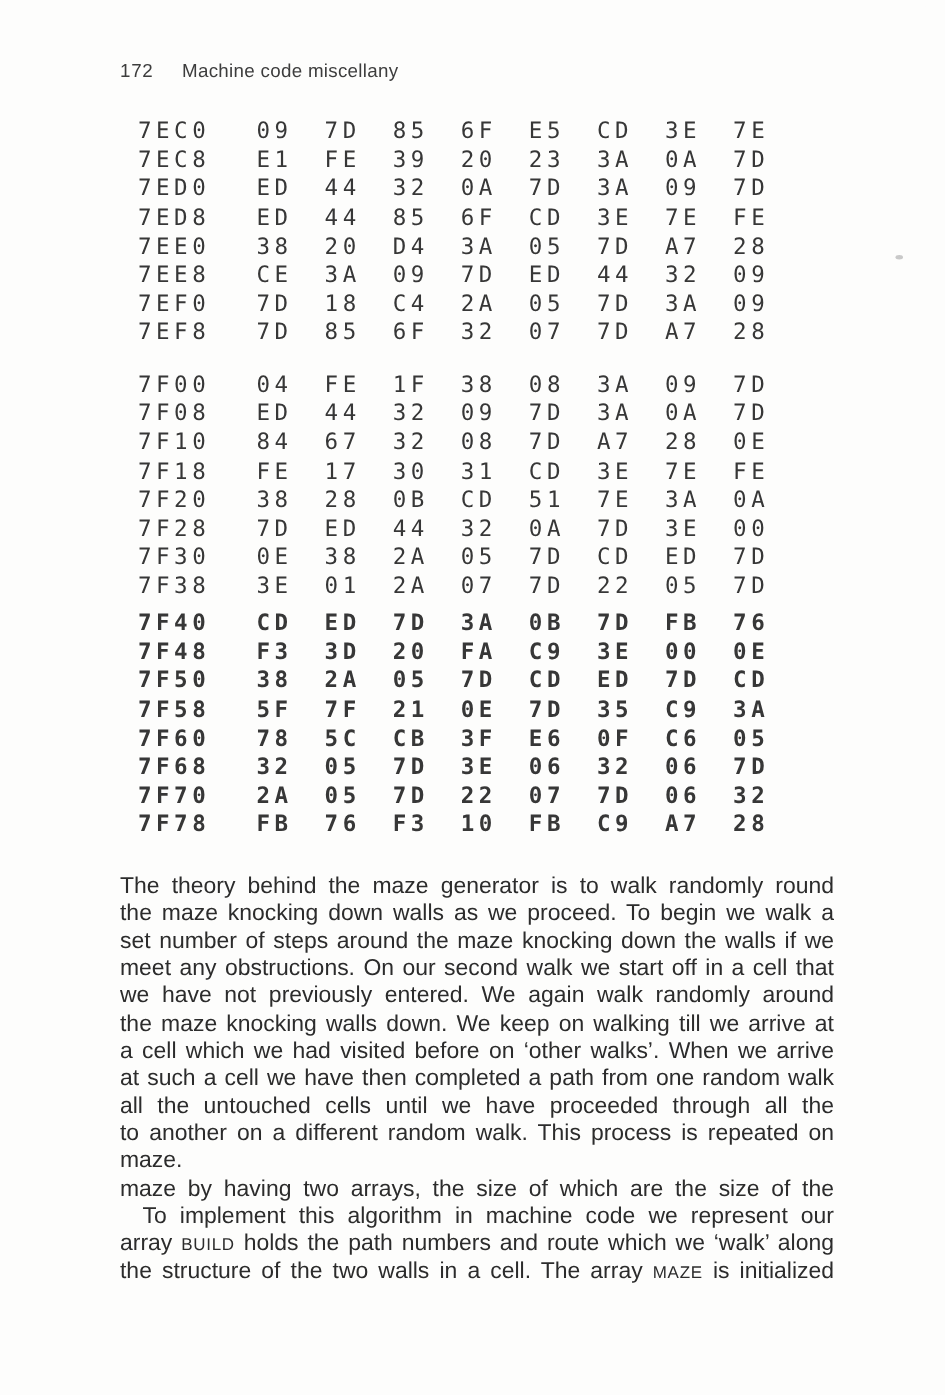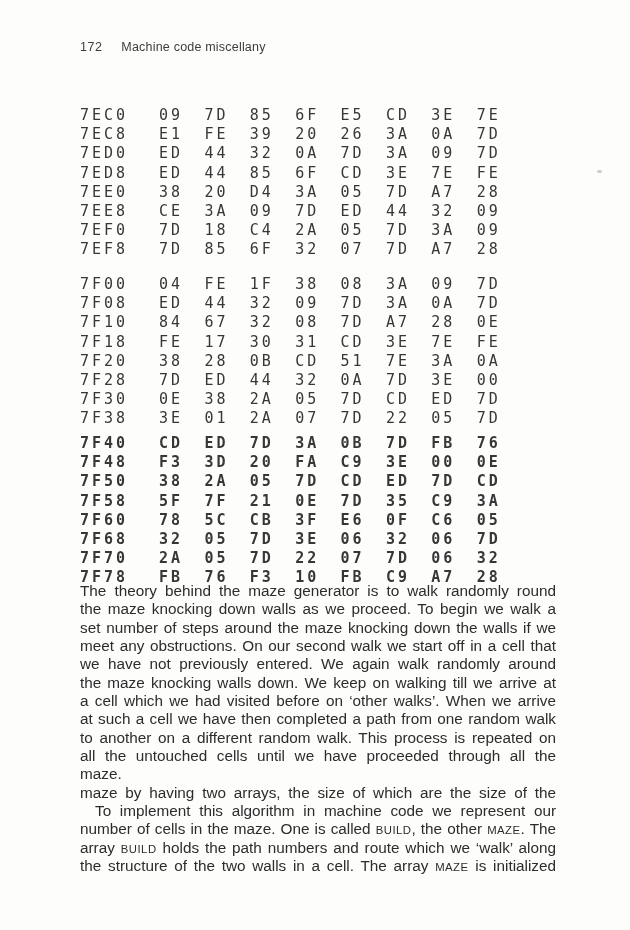--- a/index.html
+++ b/index.html
@@ -20,21 +20,21 @@
   .running-header{
     position:absolute;left:80px;top:40px;
     font-size:12.5px;color:#3d3d3d;
     display:flex;align-items:baseline;
   }
   .page-number{letter-spacing:0.5px;}
   .header-title{margin-left:19px;letter-spacing:0.2px;}
 
   
   .hex-dump{position:absolute;left:80px;top:0;width:530px;}
-  .hex-block{position:absolute;left:0;width:530px;margin-top:28px;}
+  .hex-block{position:absolute;left:12px;width:530px;}
   .hex-block:nth-child(1){top:78px;}
   .hex-block:nth-child(2){top:247px;}
   .hex-block:nth-child(3){top:406px;font-weight:bold;}
   .hex-row{
     display:flex;
     height:19.2px;line-height:19.2px;
     font-family:"DejaVu Sans Mono", monospace;
     font-size:15px;color:#373737;
     letter-spacing:3px;
     white-space:nowrap;
@@ -89,21 +89,21 @@
           <span class="hex-byte">CD</span>
           <span class="hex-byte">3E</span>
           <span class="hex-byte">7E</span>
         </div>
         <div class="hex-row">
           <span class="hex-addr">7EC8</span>
           <span class="hex-byte">E1</span>
           <span class="hex-byte">FE</span>
           <span class="hex-byte">39</span>
           <span class="hex-byte">20</span>
-          <span class="hex-byte">26</span>
+          <span class="hex-byte">23</span>
           <span class="hex-byte">3A</span>
           <span class="hex-byte">0A</span>
           <span class="hex-byte">7D</span>
         </div>
         <div class="hex-row">
           <span class="hex-addr">7ED0</span>
           <span class="hex-byte">ED</span>
           <span class="hex-byte">44</span>
           <span class="hex-byte">32</span>
           <span class="hex-byte">0A</span>
@@ -353,28 +353,27 @@
   <div class="body-text">
       <div class="paragraph">
         <div class="text-line just">The theory behind the maze generator is to walk randomly round</div>
         <div class="text-line just">the maze knocking down walls as we proceed. To begin we walk a</div>
         <div class="text-line just">set number of steps around the maze knocking down the walls if we</div>
         <div class="text-line just">meet any obstructions. On our second walk we start off in a cell that</div>
         <div class="text-line just">we have not previously entered. We again walk randomly around</div>
         <div class="text-line just">the maze knocking walls down. We keep on walking till we arrive at</div>
         <div class="text-line just">a cell which we had visited before on ‘other walks’. When we arrive</div>
         <div class="text-line just">at such a cell we have then completed a path from one random walk</div>
+        <div class="text-line just">all the untouched cells until we have proceeded through all the</div>
         <div class="text-line just">to another on a different random walk. This process is repeated on</div>
-        <div class="text-line just">all the untouched cells until we have proceeded through all the</div>
         <div class="text-line">maze.</div>
       </div>
       <div class="paragraph">
         <div class="text-line just">maze by having two arrays, the size of which are the size of the</div>
         <div class="text-line just indent">To implement this algorithm in machine code we represent our</div>
-        <div class="text-line just">number of cells in the maze. One is called <span class="sc">BUILD</span>, the other <span class="sc">MAZE</span>. The</div>
         <div class="text-line just">array <span class="sc">BUILD</span> holds the path numbers and route which we ‘walk’ along</div>
         <div class="text-line just">the structure of the two walls in a cell. The array <span class="sc">MAZE</span> is initialized</div>
       </div>
     </div>
 
   <div class="scan-artifact"></div>
 
 </div>
 
 </body></html>

